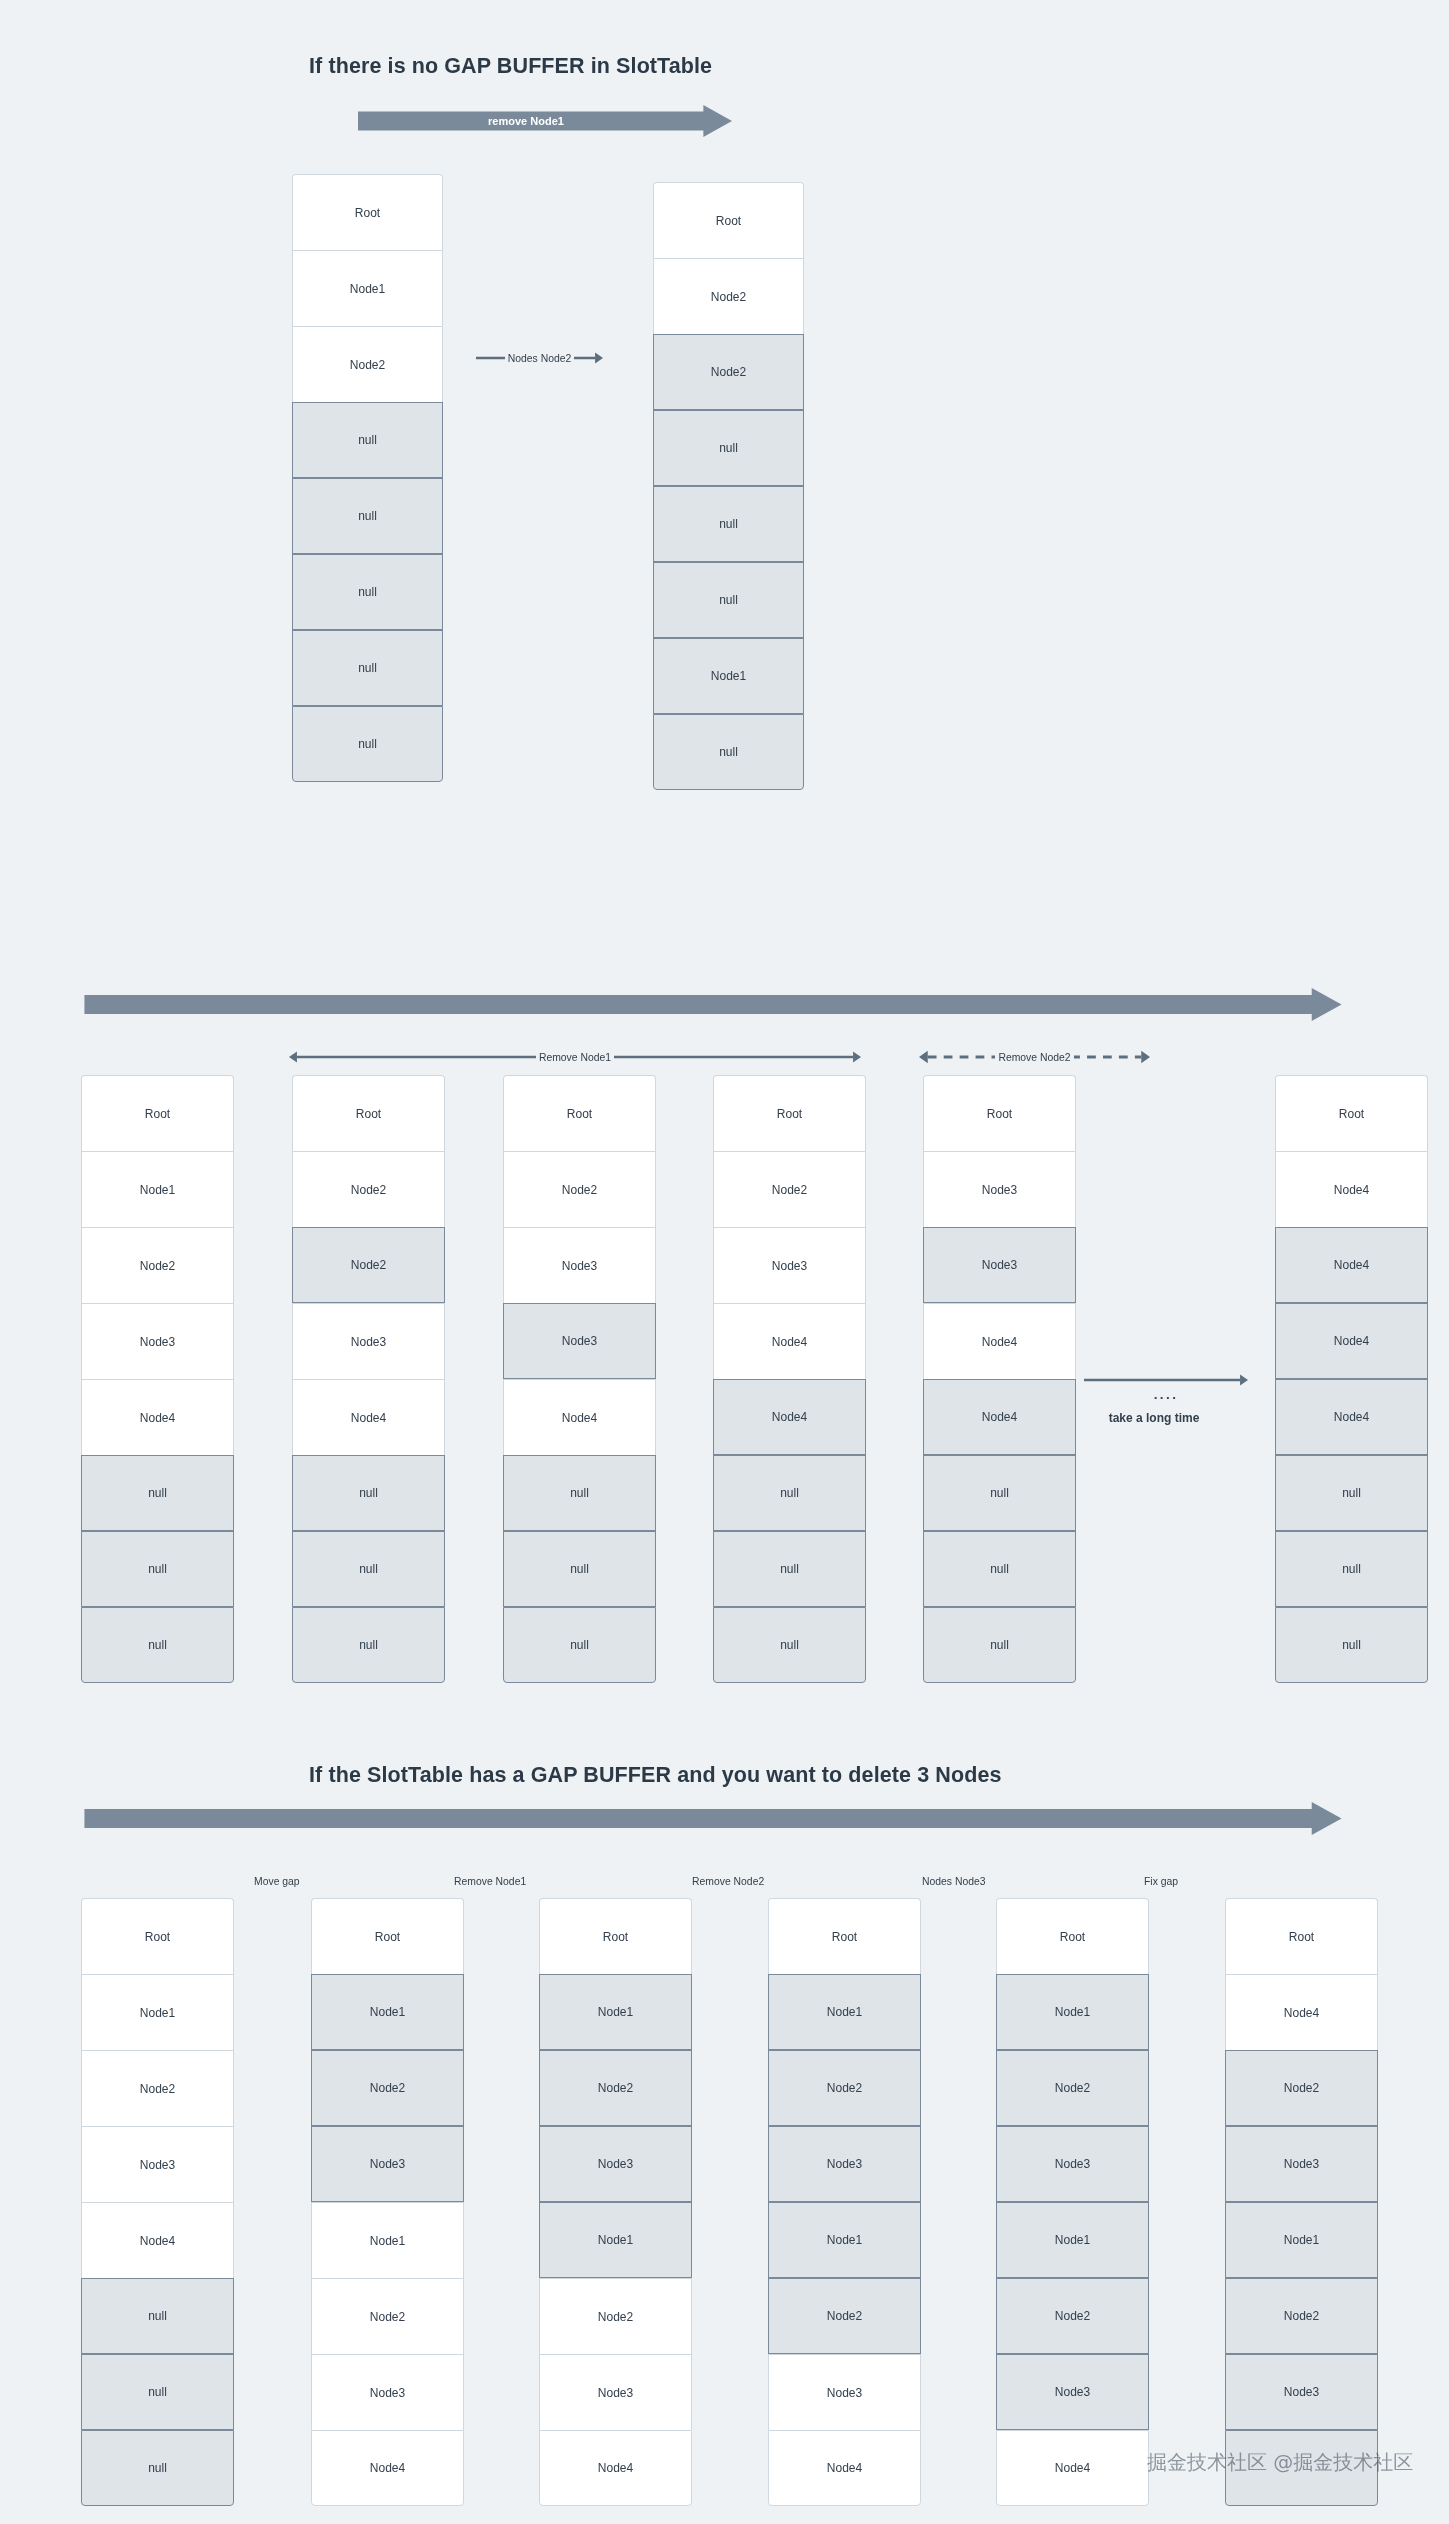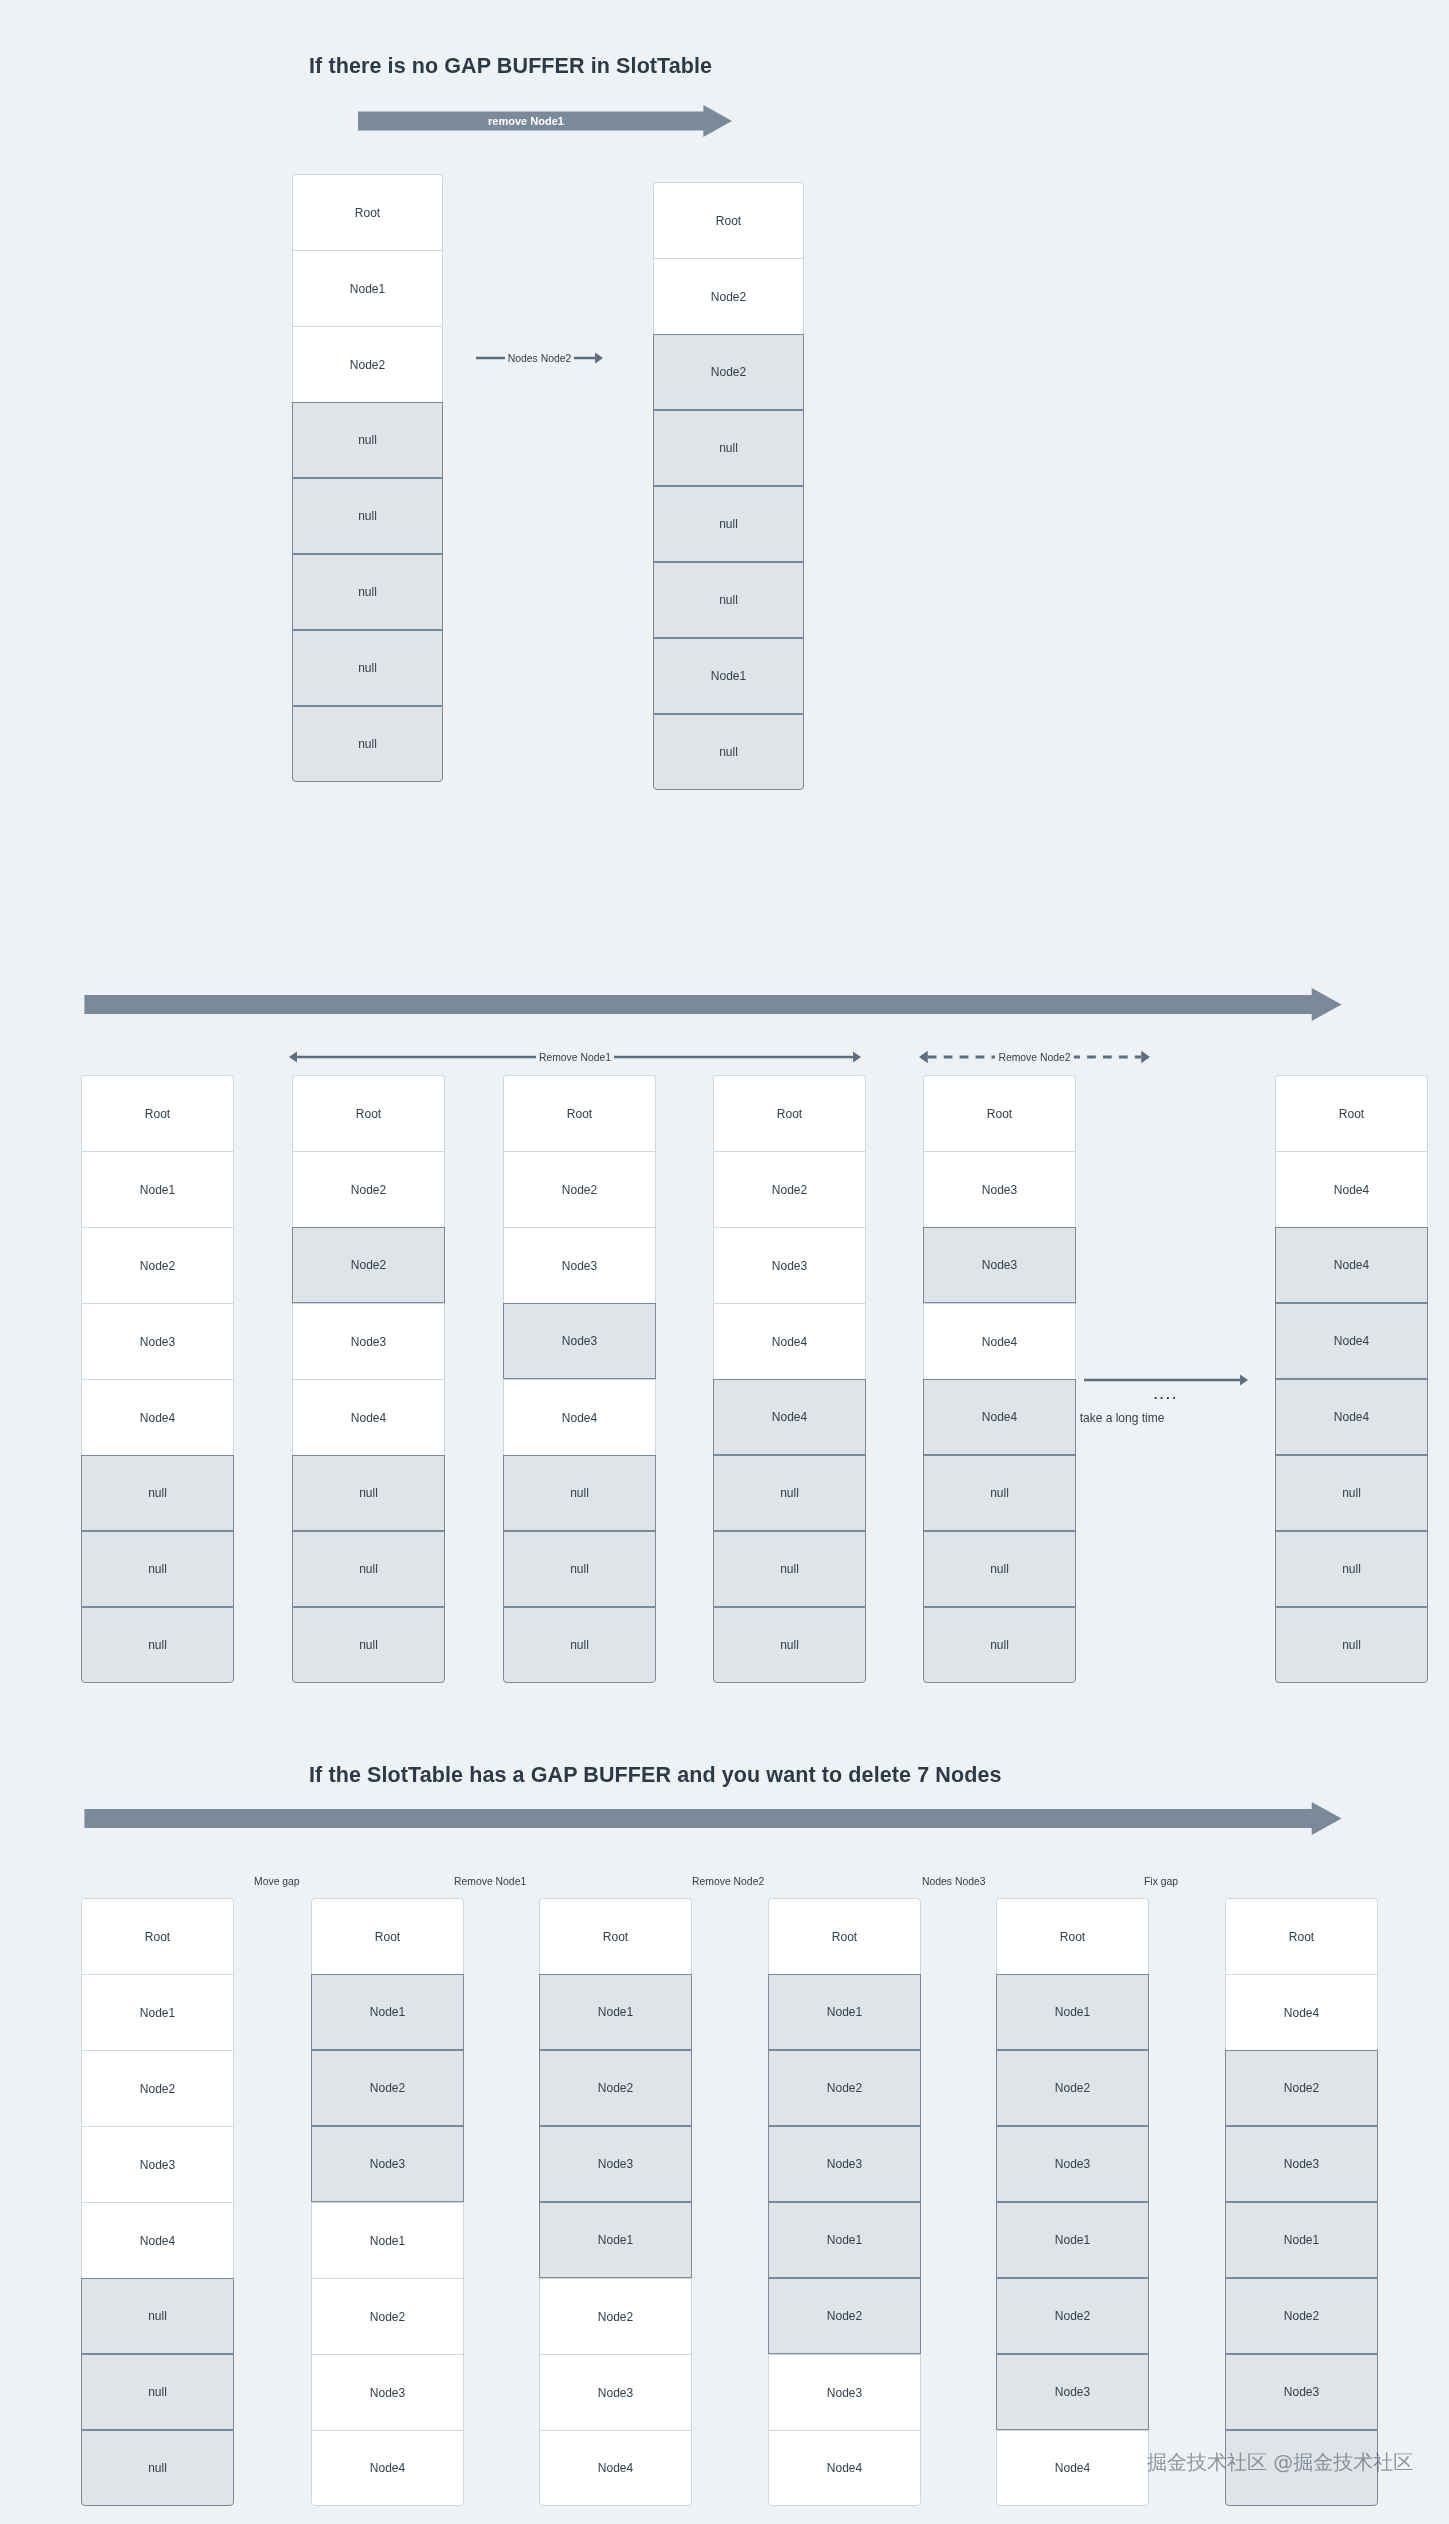--- a/index.html
+++ b/index.html
@@ -165,21 +165,21 @@
     <div class="ta-label">Remove Node2</div>
   </div>
 
   <div class="thin-arrow" style="left:1084px; top:1372px; width:164px; height:16px;">
     <svg width="164" height="16" viewBox="0 0 206 20" aria-hidden="true">
       <line x1="0" y1="10" x2="196" y2="10" stroke="#5d6e7e" stroke-width="3"></line>
       <path d="M196,3 L206,10 L196,17 Z" fill="#5d6e7e"></path>
     </svg>
   </div>
   <div class="note dots" style="left:1084px; top:1387px; width:164px;">....</div>
-  <div class="note" style="left:1024px; top:1411px; width:196px;">take a long time</div>
+  <div class="note" style="left:1056px; top:1411px; width:196px;font-weight:bold;">take a long time</div>
 
   <div class="slot-col" id="s2c0" style="left:81px; top:1075px; width:153px;">
       <div class="slot first" style="height: 76px;">Root</div>
       <div class="slot" style="height: 76px;">Node1</div>
       <div class="slot" style="height: 76px;">Node2</div>
       <div class="slot" style="height: 76px;">Node3</div>
       <div class="slot" style="height: 76px;">Node4</div>
       <div class="slot hl" style="height: 76px;">null</div>
       <div class="slot hl" style="height: 76px;">null</div>
       <div class="slot hl last" style="height: 76px;">null</div>
@@ -228,21 +228,21 @@
       <div class="slot first" style="height: 76px;">Root</div>
       <div class="slot" style="height: 76px;">Node4</div>
       <div class="slot hl" style="height: 76px;">Node4</div>
       <div class="slot hl" style="height: 76px;">Node4</div>
       <div class="slot hl" style="height: 76px;">Node4</div>
       <div class="slot hl" style="height: 76px;">null</div>
       <div class="slot hl" style="height: 76px;">null</div>
       <div class="slot hl last" style="height: 76px;">null</div>
     </div>
 
-  <div class="section-title" style="left:309px; top:1763px;">If the SlotTable has a GAP BUFFER and you want to delete 7 Nodes</div>
+  <div class="section-title" style="left:309px; top:1763px;">If the SlotTable has a GAP BUFFER and you want to delete 3 Nodes</div>
 
   <div class="block-arrow" style="left:76px; top:1802px; width:1274px; height:33px;">
     <svg width="1274" height="33" viewBox="0 0 1600 42" aria-hidden="true">
       <path d="M0,9 L1562,9 L1562,0 L1600,21 L1562,42 L1562,33 L0,33 Z" fill="#7a8a9b"></path>
     </svg>
   </div>
 
   <div class="col-caption" style="left:232px; top:1876px;margin-left:22px;">Move gap</div>
   <div class="col-caption" style="left:454px; top:1876px;">Remove Node1</div>
   <div class="col-caption" style="left:692px; top:1876px;">Remove Node2</div>

